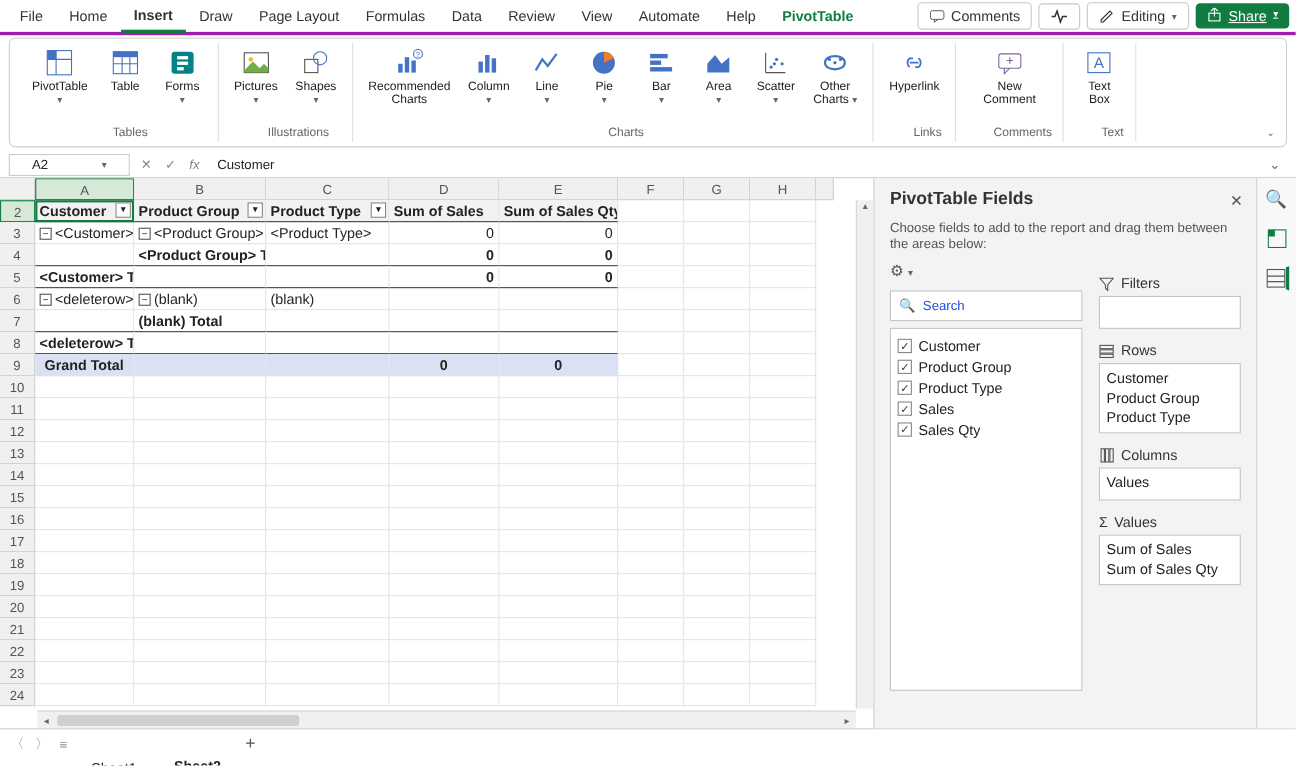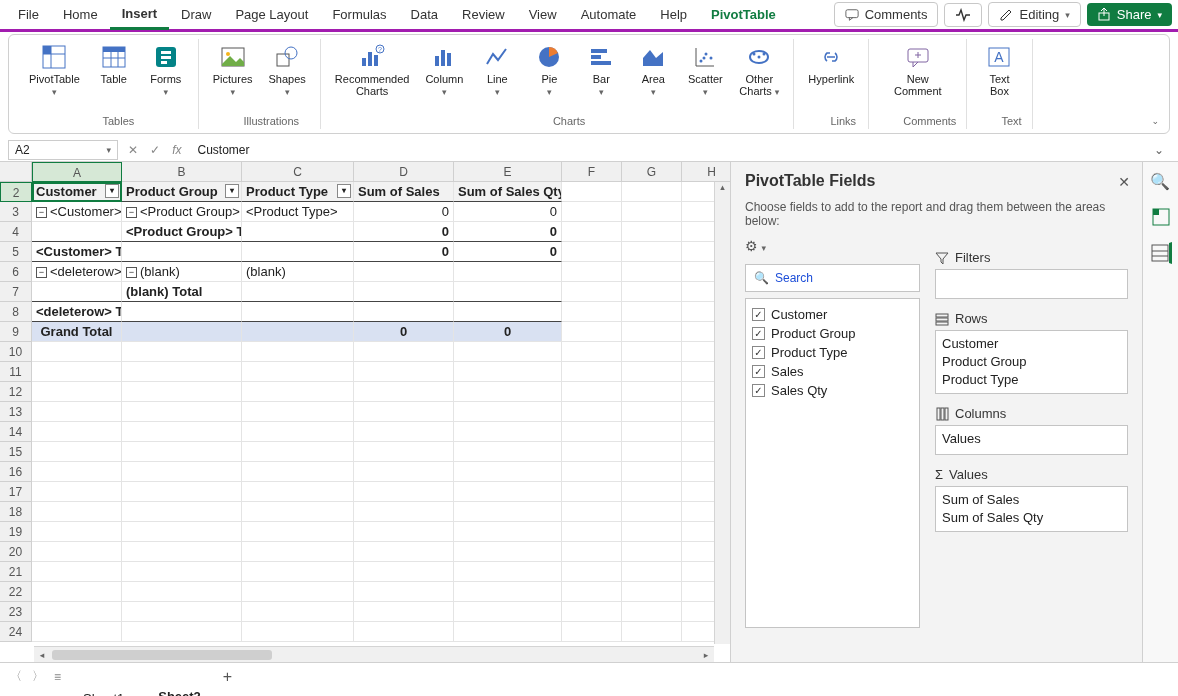--- a/index.html
+++ b/index.html
@@ -6,37 +6,37 @@
   body { margin:0; font-family: 'Segoe UI', Arial, sans-serif; font-size:12px; background:#fff; color:#222; width:1178px; height:696px; overflow:hidden; position:relative; }
 
   
   .tabs { display:flex; align-items:center; height:32px; padding:0 6px; gap:0; border-bottom:3px solid #a21caf; }
   .tab { padding:6px 12px; font-size:13px; color:#333; cursor:pointer; }
   .tab.active-underline { border-bottom:3px solid #107c41; font-weight:600;}
   .tab.green { color:#107c41; font-weight:600; }
   .tab-right { margin-left:auto; display:flex; gap:6px; align-items:center;}
   .pill { border:1px solid #c8c8c8; border-radius:4px; padding:4px 10px; display:flex; align-items:center; gap:6px; font-size:13px; color:#333; }
   .icon-sm { width:14px; height:14px; display:inline-block; }
-  .share-btn { background:#107c41; color:#fff; border-radius:4px; padding:4px 10px; display:flex; align-items:center; gap:6px; font-size:13px;}
+  .share-btn { background:#107c41; color:#fff; border-radius:4px; padding:4px 10px; display:flex; gap:6px; font-size:13px;text-decoration:underline;}
 
   
   .ribbon-wrap { border:1px solid #d0d0d0; border-radius:6px; margin:2px 8px 4px 8px; height:100px; display:flex; align-items:stretch; padding:4px 6px; position:relative;}
   .ribbon-group { display:flex; flex-direction:column; align-items:center; padding:2px 10px; border-right:1px solid #e0e0e0; }
   .ribbon-group:last-child{border-right:none;}
   .ribbon-row { display:flex; gap:8px; }
   .ribbon-btn { display:flex; flex-direction:column; align-items:center; justify-content:flex-start; min-width:44px; padding:2px 4px; gap:2px; }
   .ribbon-btn .ico { height:28px; display:flex; align-items:center; justify-content:center; }
   .ribbon-btn .lbl { font-size:11px; text-align:center; line-height:12px; }
   .ribbon-grp-label { font-size:11px; color:#666; margin-top:auto; padding-top:2px;margin-left:24px;}
   .caret-d { font-size:9px; color:#666;}
   .ribbon-collapse { position:absolute; right:10px; bottom:6px; }
 
   
   .fbar { display:flex; align-items:center; border-bottom:1px solid #d0d0d0; height:24px; padding:0 8px; }
-  .namebox { width:110px; border:1px solid #ccc; height:20px; padding:0 6px; display:flex; align-items:center; justify-content:space-between;}
+  .namebox { width:110px; border:1px solid #ccc; height:20px; padding:0 20px; display:flex; align-items:center; justify-content:space-between;}
   .fbar-icons { display:flex; gap:12px; padding:0 10px; color:#888;}
   .fbar-input { flex:1; padding:0 6px; }
   .fbar-expand { padding:0 6px; color:#666;}
 
   
   .main { display:flex; height:500px; }
   .grid-area { flex:1; display:flex; flex-direction:column; position:relative; overflow:hidden;}
   .grid { display:grid; grid-template-columns: 32px 90px 120px 112px 100px 108px 60px 60px 60px 16px; }
   .hdr { background:#f0f0f0; border-right:1px solid #d0d0d0; border-bottom:1px solid #d0d0d0; text-align:center; font-size:12px; color:#555; height:20px; line-height:20px; }
   .hdr.colA { background:#d6e8d6; border:1px solid #107c41; }
@@ -51,21 +51,21 @@
   .bold{font-weight:700;}
   .blue-total{background:#d9e1f2;text-align:center;}
   .outline-btn { display:inline-block; width:11px; height:11px; border:1px solid #555; margin-right:3px; text-align:center; line-height:9px; font-size:9px; vertical-align:middle;}
   .vscroll { position:absolute; right:0; top:20px; width:16px; bottom:18px; background:#f0f0f0; border-left:1px solid #d4d4d4;}
   .vscroll .arr { height:16px; text-align:center; font-size:9px; color:#666;}
   .hscroll { position:absolute; left:34px; right:16px; bottom:0; height:16px; background:#f0f0f0; border-top:1px solid #d4d4d4; display:flex; align-items:center;}
   .hscroll .arr { width:16px; text-align:center; font-size:9px; color:#666;}
   .hscroll .thumb { width:220px; height:10px; background:#cfcfcf; border-radius:3px; margin-left:2px;}
 
   
-  .right-panel { width:448px; background:#f3f3f3; border-left:1px solid #d0d0d0; display:flex;}
+  .right-panel { width:384px; background:#f3f3f3; border-left:1px solid #d0d0d0; display:flex;}
   .pvt-panel { flex:1; padding:10px 14px; position:relative;}
   .pvt-title { font-size:16px; font-weight:600; color:#333;}
   .pvt-close { position:absolute; top:12px; right:12px; font-size:14px; color:#555; }
   .pvt-desc { font-size:12px; color:#555; margin:10px 0;}
   .gear { color:#555; font-size:14px; }
   .searchbox { display:flex; align-items:center; border:1px solid #c4c4c4; background:#fff; height:28px; padding:0 8px; margin-top:10px; width:175px;}
   .fields-list { background:#fff; border:1px solid #c4c4c4; margin-top:6px; width:175px; height:330px; padding:6px;}
   .field-item { display:flex; align-items:center; gap:6px; padding:2px 0; font-size:13px;}
   .chk { width:13px; height:13px; border:1px solid #888; display:inline-flex; align-items:center; justify-content:center; font-size:10px; color:#333;}
   .areas { position:absolute; left:204px; top:88px; right:14px; }

